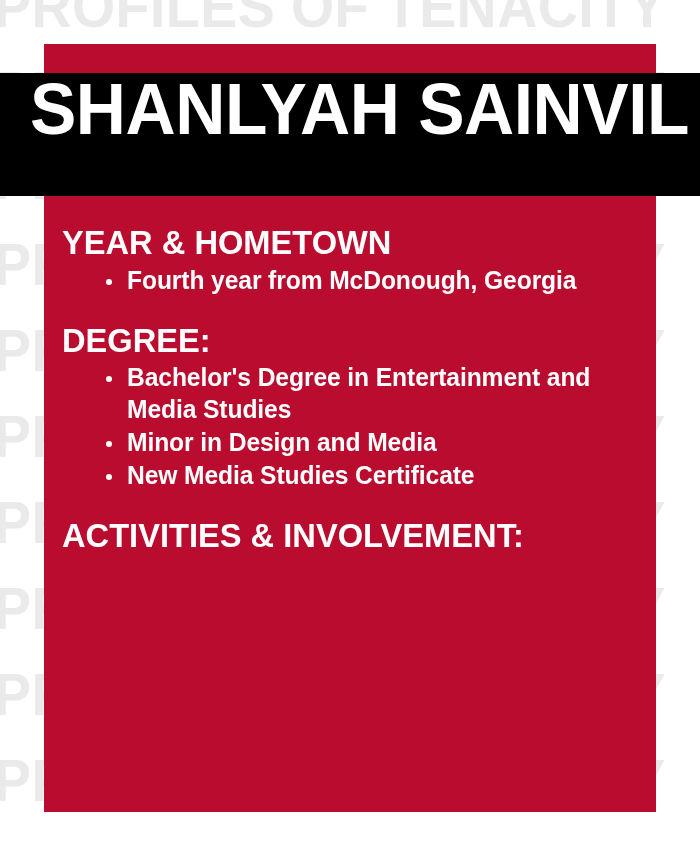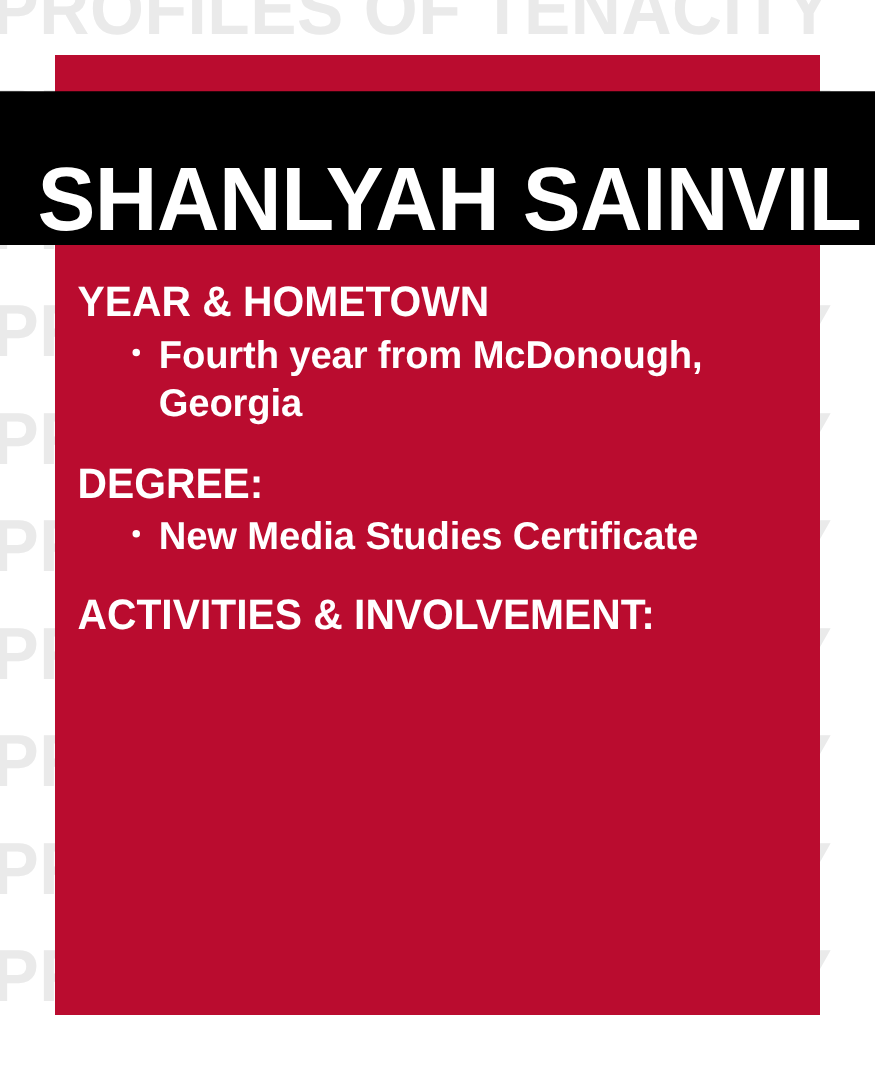--- a/index.html
+++ b/index.html
@@ -60,21 +60,21 @@
   
   .name-bar {
     position: absolute;
     left: 0;
     top: 73px;
     width: 700px;
     height: 123px;
     background: #000000;
     z-index: 2;
     display: flex;
-    align-items: flex-end;
+    align-items: flex-start;
   }
   .name-bar-title {
     color: #ffffff;
     font-family: "Liberation Sans", sans-serif;
     font-weight: bold;
     font-size: 72px;
     line-height: 1;
     letter-spacing: -0.5px;
     margin-left: 30px;
     transform: scaleX(0.965);
@@ -117,21 +117,21 @@
   .bullet-list {
     list-style: none;
     margin: 0;
     padding: 0 0 0 44px;
   }
   .bullet-item {
     position: relative;
     color: #ffffff;
     font-family: "Liberation Sans", sans-serif;
     font-weight: bold;
-    font-size: 31px;
+    font-size: 25px;
     line-height: 1.28;
     letter-spacing: -0.1px;
     padding-left: 21px;
     margin-bottom: 1px;
   }
   .bullet-item .dot {
     position: absolute;
     left: 0;
     top: 15px;
     width: 6px;
@@ -177,20 +177,28 @@
             <span class="dot"></span>
             <span class="bullet-text">Fourth year from McDonough, Georgia</span>
           </li>
         </ul>
       </div>
       <div class="section">
         <div class="section-heading">DEGREE:</div>
         <ul class="bullet-list">
           <li class="bullet-item">
             <span class="dot"></span>
+            <span class="bullet-text">Bachelor's Degree in Entertainment and Media Studies</span>
+          </li>
+          <li class="bullet-item">
+            <span class="dot"></span>
+            <span class="bullet-text">Minor in Design and Media</span>
+          </li>
+          <li class="bullet-item">
+            <span class="dot"></span>
             <span class="bullet-text">New Media Studies Certificate</span>
           </li>
         </ul>
       </div>
       <div class="section">
         <div class="section-heading">ACTIVITIES &amp; INVOLVEMENT:</div>
       </div>
     </div>
 
 </div>

